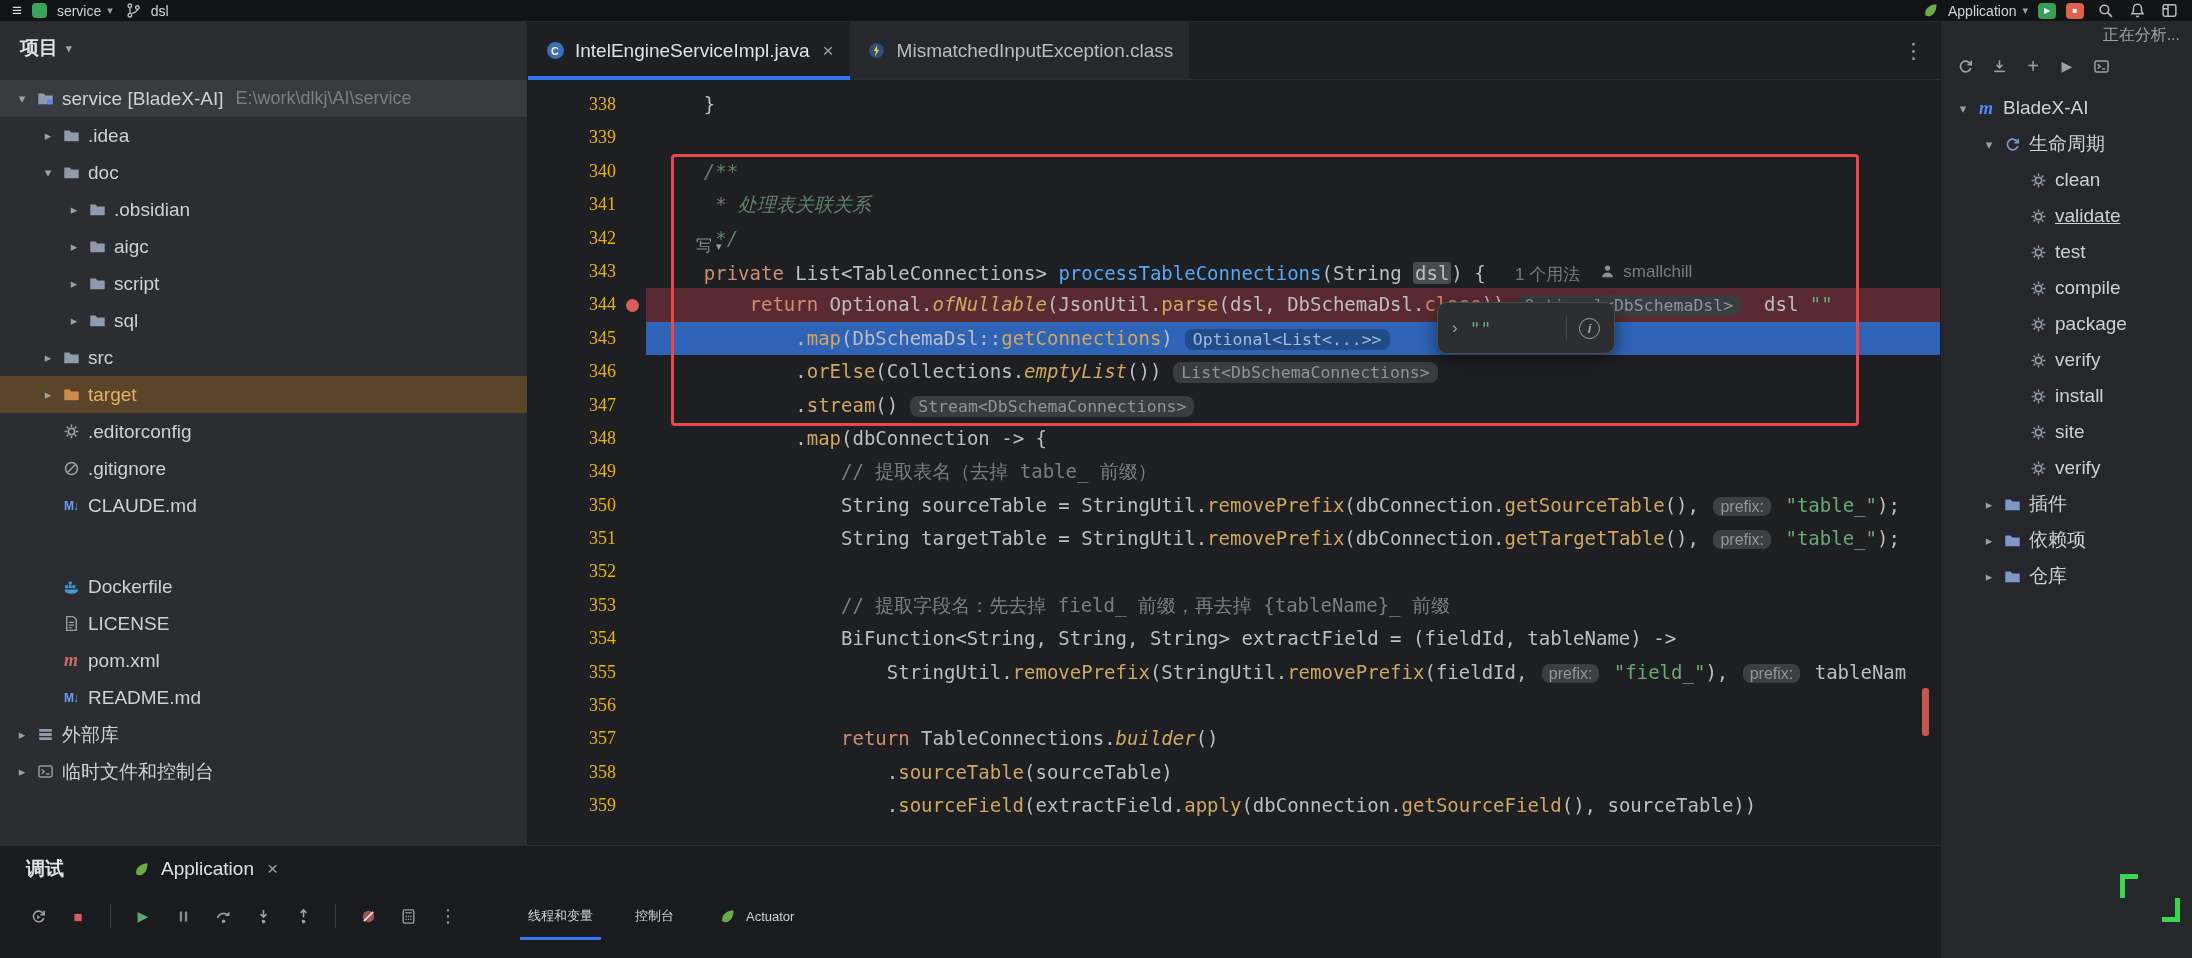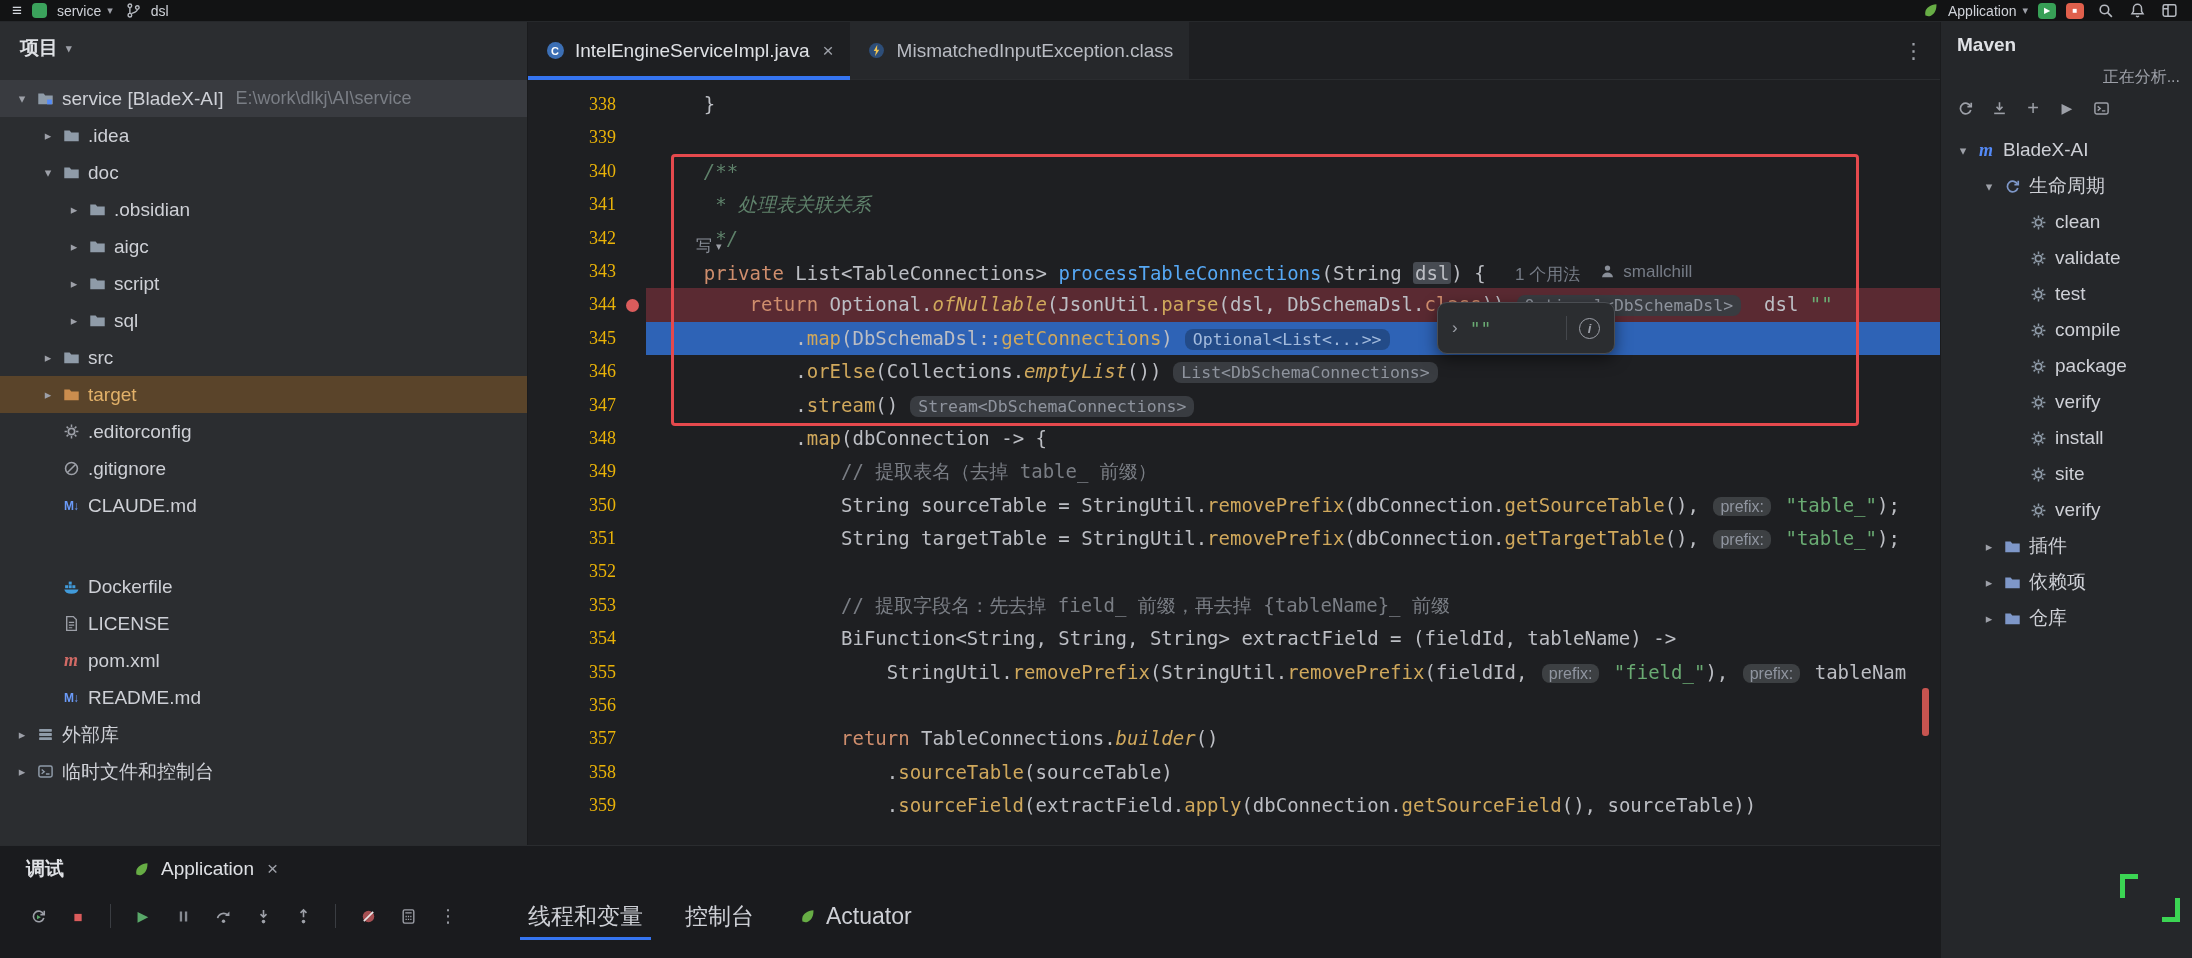--- a/index.html
+++ b/index.html
@@ -91,21 +91,21 @@
   .dbg-title{font-weight:bold; font-size:19px; color:#DFE1E5;}
   .session-tab{display:flex; align-items:center; gap:9px; margin-left:56px; font-size:19px;
     color:#DFE1E5; padding:0 10px; height:100%;}
   .session-tab .close{color:#9DA0A8; font-size:19px; margin-left:4px;}
   .dbg-bar{height:48px; display:flex; align-items:center; padding-left:22px;}
   .dbg-icons{display:flex; align-items:center; gap:8px;}
   .dbg-icons .tbtn{width:32px;height:30px;}
   .tsep{width:1px; height:24px; background:#3A3D42; margin:0 8px;}
   .dbg-tabs{display:flex; align-items:stretch; height:100%; margin-left:46px; gap:6px;}
   .dtab{display:flex; align-items:center; gap:8px; padding:0 18px; color:#CED0D6;
-    font-size:23px; position:relative;}
+    font-size:13px; position:relative;}
   .dtab.active::after{content:""; position:absolute; left:10px; right:10px; bottom:0; height:3px; background:#3574F0;}
   
   .anno{position:absolute; left:671px; top:154px; width:1188px; height:272px;
     border:3px solid #E5494D; border-radius:4px; pointer-events:none; z-index:30;}
   .dbg-popup{position:absolute; left:1437px; top:302px; width:178px; height:52px;
     background:#2B2D30; border:1px solid #4A4D52; border-radius:10px; z-index:40;
     display:flex; align-items:center; gap:12px; padding:0 14px;
     box-shadow:0 5px 16px rgba(0,0,0,.5); font-size:18px;}
   .pp-chev{color:#9DA0A8; font-size:17px;}
   .pp-val{color:#6AAB73; font-family:"DejaVu Sans Mono", monospace;}
@@ -419,23 +419,20 @@
           <div class="cl"><span class="gut"><span class="num">354</span><span class="bslot"></span></span><span class="codepart"><span class="sp">                BiFunction&lt;String, String, String&gt; extractField = (fieldId, tableName) -&gt;</span></span></div>
           <div class="cl"><span class="gut"><span class="num">355</span><span class="bslot"></span></span><span class="codepart"><span class="sp">                    StringUtil.</span><span class="sm">removePrefix</span><span class="sp">(StringUtil.</span><span class="sm">removePrefix</span><span class="sp">(fieldId, </span><span class="shint">prefix:</span><span class="ss"> "field_"</span><span class="sp">), </span><span class="shint">prefix:</span><span class="sp"> tableNam</span></span></div>
           <div class="cl"><span class="gut"><span class="num">356</span><span class="bslot"></span></span><span class="codepart"></span></div>
           <div class="cl"><span class="gut"><span class="num">357</span><span class="bslot"></span></span><span class="codepart"><span class="sk">                return </span><span class="sp">TableConnections.</span><span class="smi">builder</span><span class="sp">()</span></span></div>
           <div class="cl"><span class="gut"><span class="num">358</span><span class="bslot"></span></span><span class="codepart"><span class="sp">                    .</span><span class="sm">sourceTable</span><span class="sp">(sourceTable)</span></span></div>
           <div class="cl"><span class="gut"><span class="num">359</span><span class="bslot"></span></span><span class="codepart"><span class="sp">                    .</span><span class="sm">sourceField</span><span class="sp">(extractField.</span><span class="sm">apply</span><span class="sp">(dbConnection.</span><span class="sm">getSourceField</span><span class="sp">(), sourceTable))</span></span></div>
         </div>
     </section>
 
     <aside class="maven-panel">
-      <div class="maven-header">
-        <span>Maven</span>
-      </div>
       <div class="maven-status">
         <span>正在分析...</span>
       </div>
       <div id="maven-toolbar" class="maven-toolbar">
           <span class="tbtn">
             <span class="ic">
               <svg viewBox="0 0 16 16" xmlns="http://www.w3.org/2000/svg">
                 <path d="M12.8 6a5 5 0 1 0 .2 3.4" fill="none" stroke="#9DA0A8" stroke-width="1.6"></path>
                 <path d="M13.4 2.6v3.6H9.8" fill="none" stroke="#9DA0A8" stroke-width="1.6"></path>
               </svg>
@@ -489,21 +486,21 @@
           <div class="trow" style="padding-left: 62px;">
             <span class="chev"></span>
             <span class="ic">
               <svg viewBox="0 0 16 16" xmlns="http://www.w3.org/2000/svg">
                 <circle cx="8" cy="8" r="3" fill="none" stroke="#8F9BA8" stroke-width="1.6"></circle>
                 <path d="M8 1.5v2.2M8 12.3v2.2M1.5 8h2.2M12.3 8h2.2M3.4 3.4l1.6 1.6M11 11l1.6 1.6M12.6 3.4 11 5M5 11l-1.6 1.6" stroke="#8F9BA8" stroke-width="1.4"></path>
               </svg>
             </span>
             <span class="tlabel">clean</span>
           </div>
-          <div class="trow" style="padding-left: 62px;">
+          <div class="trow" style="padding-left: 62px; text-decoration: underline;">
             <span class="chev"></span>
             <span class="ic">
               <svg viewBox="0 0 16 16" xmlns="http://www.w3.org/2000/svg">
                 <circle cx="8" cy="8" r="3" fill="none" stroke="#8F9BA8" stroke-width="1.6"></circle>
                 <path d="M8 1.5v2.2M8 12.3v2.2M1.5 8h2.2M12.3 8h2.2M3.4 3.4l1.6 1.6M11 11l1.6 1.6M12.6 3.4 11 5M5 11l-1.6 1.6" stroke="#8F9BA8" stroke-width="1.4"></path>
               </svg>
             </span>
             <span class="tlabel">validate</span>
           </div>
           <div class="trow" style="padding-left: 62px;">

